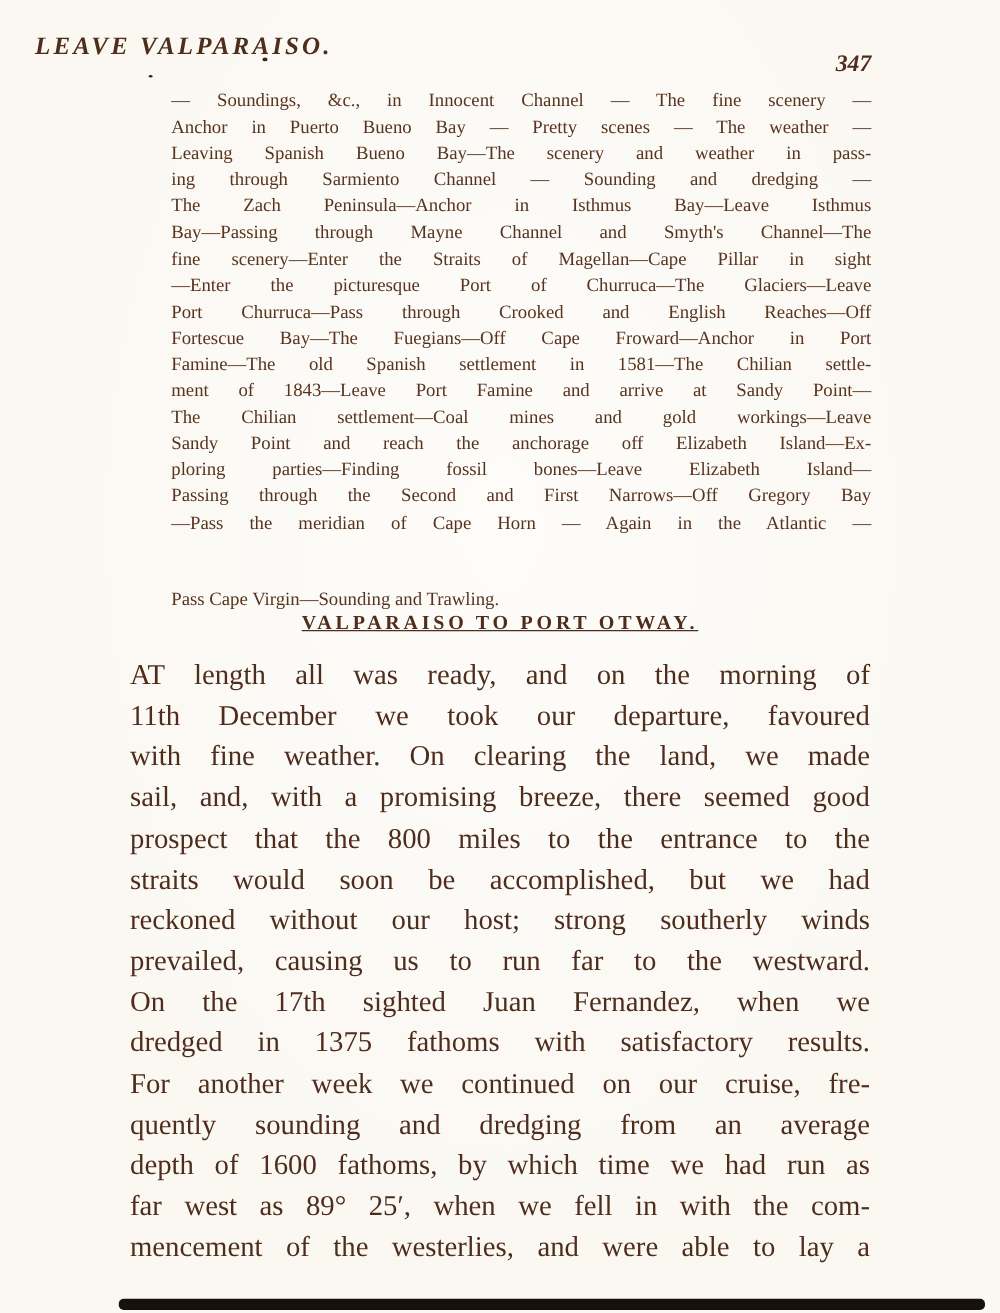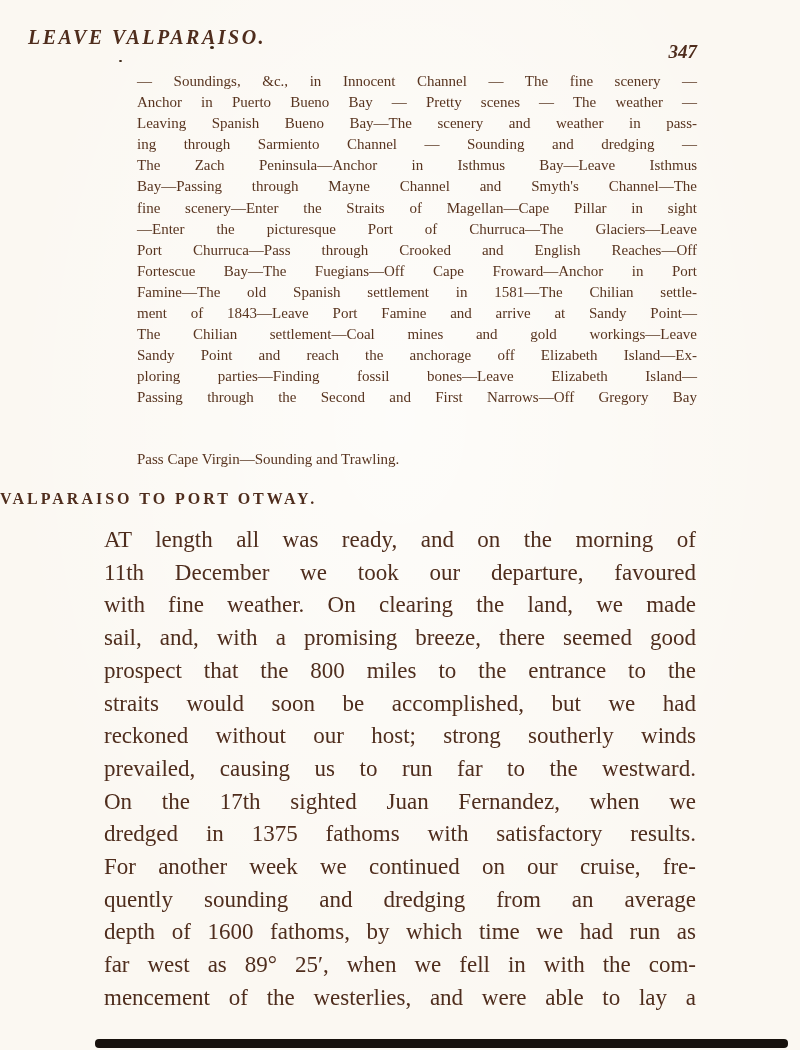--- a/index.html
+++ b/index.html
@@ -60,24 +60,26 @@
     white-space:nowrap;
   }
   .summary .line.short{
     text-align:center;
     text-align-last:left;
     margin-top:40px;
   }
   .section-heading{
     position:absolute;
     top:490px; left:0; right:0;
+    text-align:center;
     font-weight:bold;
     font-size:16px;
     letter-spacing:3px;
     color:var(--ink);
+    text-decoration:underline;
   }
   .body-text{
     position:absolute;
     top:524px; left:104px; width:592px;
     font-size:23px;
     line-height:32.7px;
     color:var(--ink);
   }
   .body-text .line{
     text-align:justify;
@@ -122,20 +124,21 @@
     <div class="line">fine scenery—Enter the Straits of Magellan—Cape Pillar in sight</div>
     <div class="line">—Enter the picturesque Port of Churruca—The Glaciers—Leave</div>
     <div class="line">Port Churruca—Pass through Crooked and English Reaches—Off</div>
     <div class="line">Fortescue Bay—The Fuegians—Off Cape Froward—Anchor in Port</div>
     <div class="line">Famine—The old Spanish settlement in 1581—The Chilian settle-</div>
     <div class="line">ment of 1843—Leave Port Famine and arrive at Sandy Point—</div>
     <div class="line">The Chilian settlement—Coal mines and gold workings—Leave</div>
     <div class="line">Sandy Point and reach the anchorage off Elizabeth Island—Ex-</div>
     <div class="line">ploring parties—Finding fossil bones—Leave Elizabeth Island—</div>
     <div class="line">Passing through the Second and First Narrows—Off Gregory Bay</div>
+    <div class="line">—Pass the meridian of Cape Horn — Again in the Atlantic —</div>
     <div class="line short">Pass Cape Virgin—Sounding and Trawling.</div>
   </div>
 
   <div class="section-heading">VALPARAISO TO PORT OTWAY.</div>
 
   <div class="body-text">
     <div class="line">AT length all was ready, and on the morning of</div>
     <div class="line">11th December we took our departure, favoured</div>
     <div class="line">with fine weather.  On clearing the land, we made</div>
     <div class="line">sail, and, with a promising breeze, there seemed good</div>

